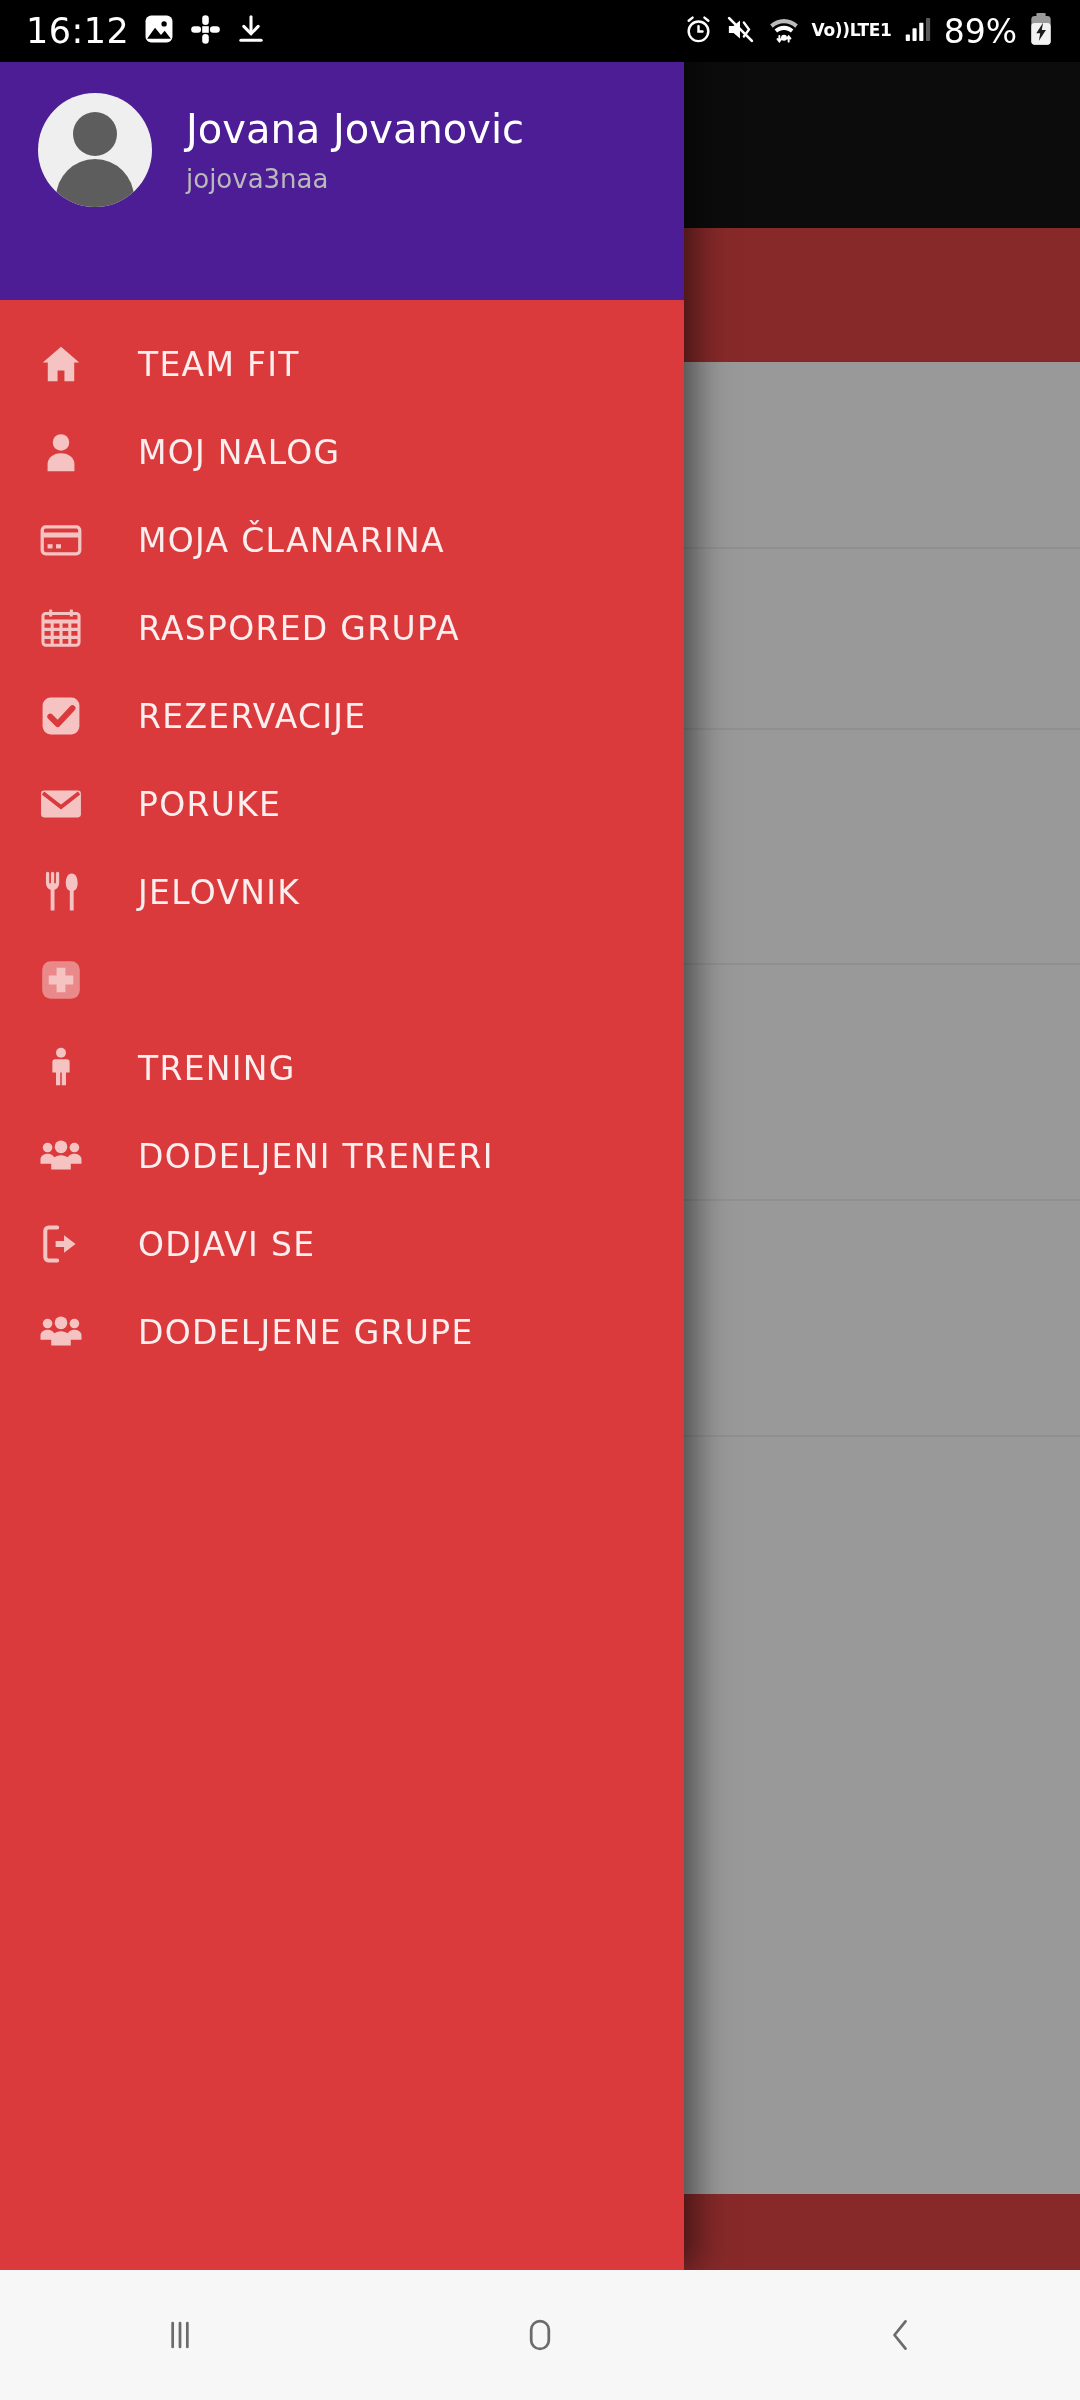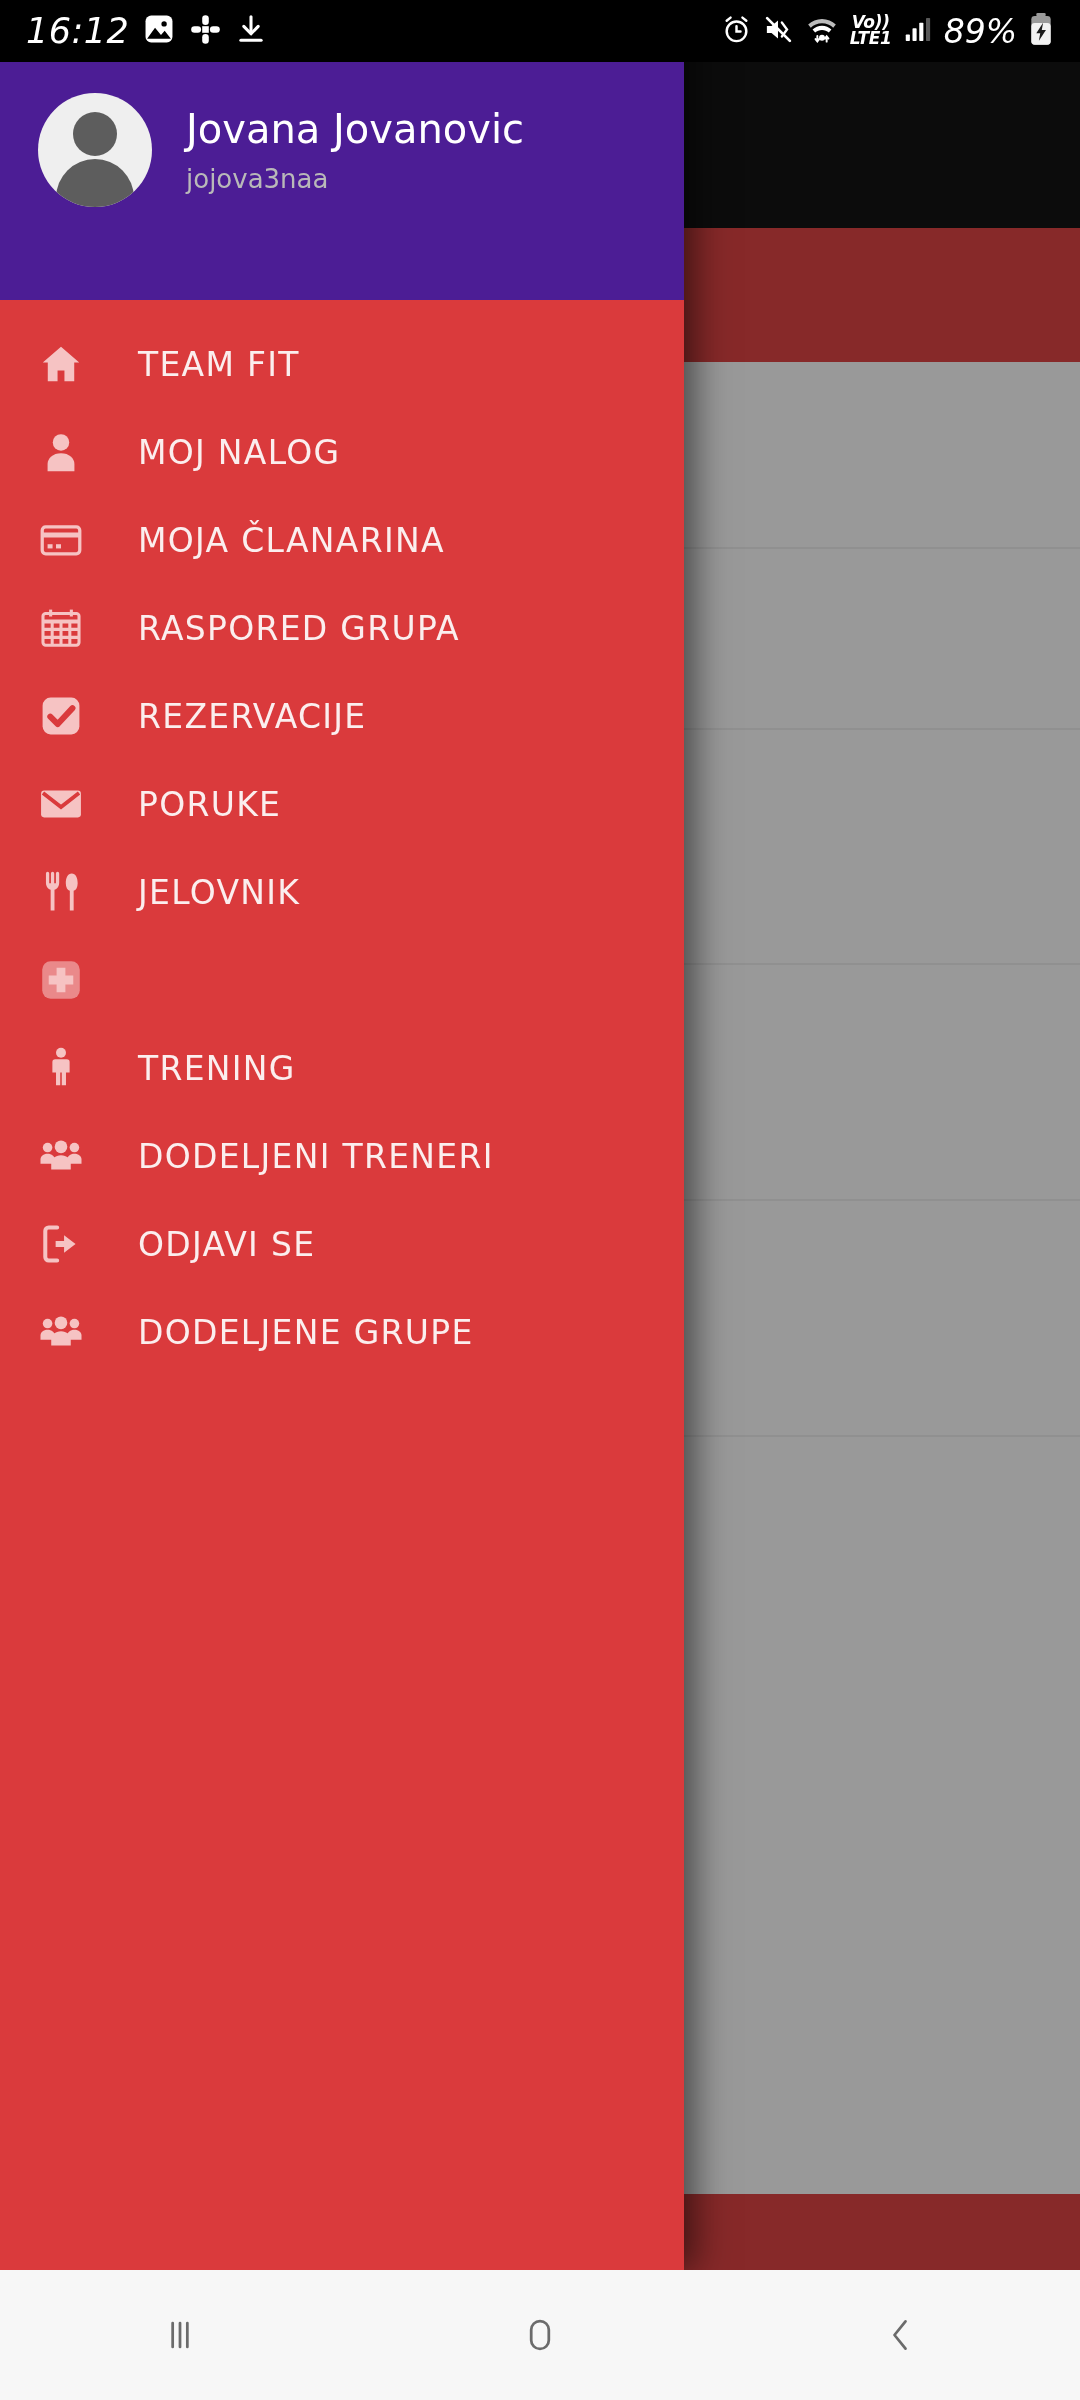--- a/index.html
+++ b/index.html
@@ -5,28 +5,28 @@
   * { margin:0; padding:0; box-sizing:border-box; }
   html,body { width:1080px; height:2400px; background:#000; overflow:hidden; }
   body { font-family:"DejaVu Sans", sans-serif; }
 
   #screen { position:relative; width:1080px; height:2400px; background:#000; overflow:hidden; }
 
   
   #statusbar{
     position:absolute; left:0; top:0; width:1080px; height:62px;
     background:#000; color:#fff; display:flex; align-items:center;
-    padding:0 26px; z-index:60;font-style:italic;
+    padding:0 26px; z-index:60;
   }
   #sb-left{ display:flex; align-items:center; gap:13px; }
   .sb-time{ font-size:35px; letter-spacing:.5px; font-family:"DejaVu Sans",sans-serif; }
   #sb-right{ margin-left:auto; display:flex; align-items:center; gap:11px; }
   .sb-ico{ display:block; }
   .sb-batt{ font-size:33px; letter-spacing:0px; }
-  .volte{ display:flex; flex-direction:column; align-items:center; line-height:.92;
+  .volte{ display:flex; flex-direction:row; align-items:center; line-height:.92;
           font-size:17px; font-weight:bold; letter-spacing:-.3px; }
 
   
   #app{ position:absolute; left:0; top:62px; width:1080px; height:2262px; background:#cfcfcf; z-index:10; }
   #app-titlebar{
     position:absolute; left:0; top:166px; width:1080px; height:134px;
     background:#b02a2a; display:flex; align-items:center;
   }
   #app-title{ color:#f6eceb; font-size:42px; margin-left:128px; letter-spacing:.3px; }
   #app-topblack{ position:absolute; left:0; top:0; width:1080px; height:166px; background:#000; }

